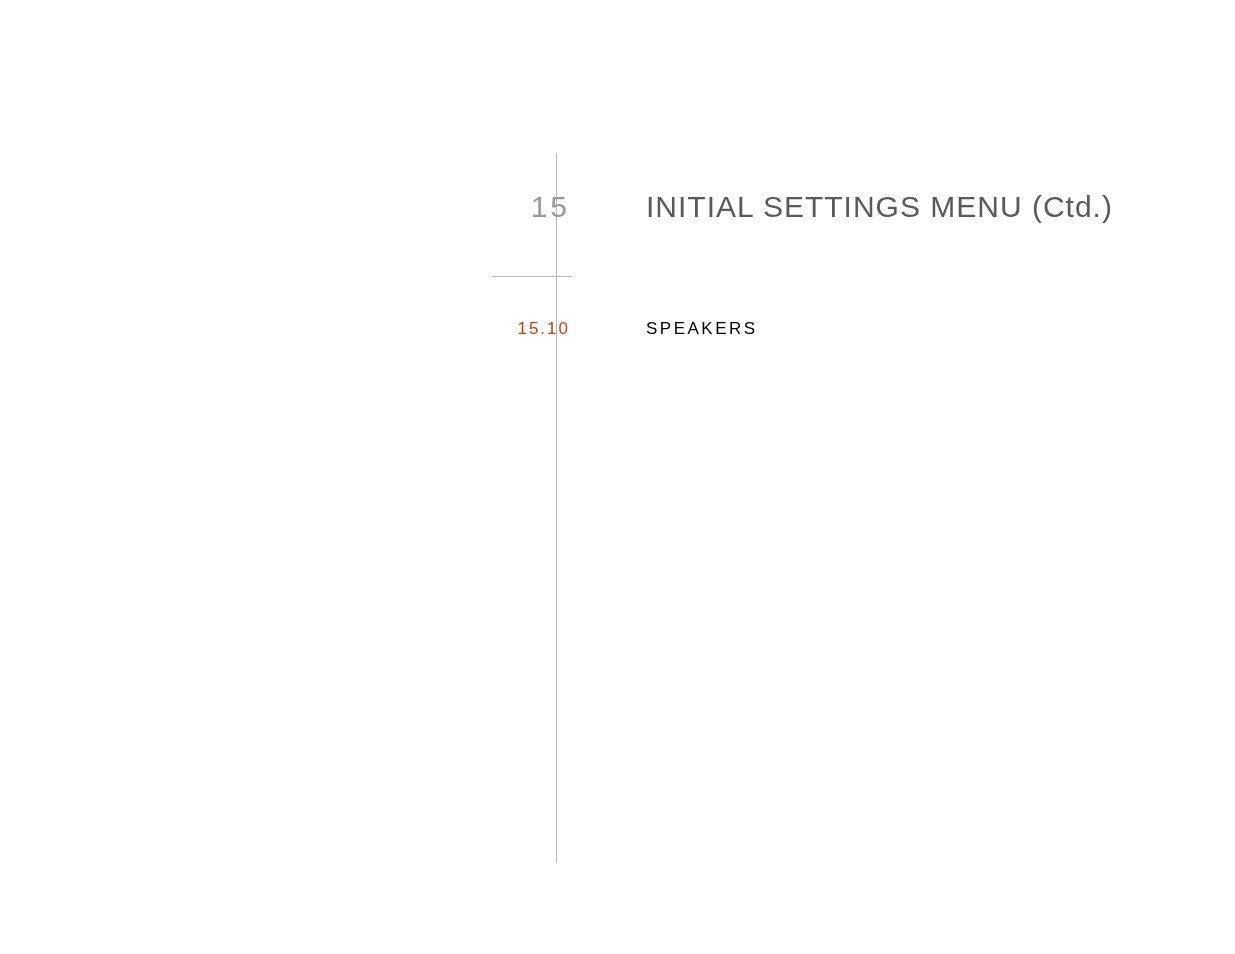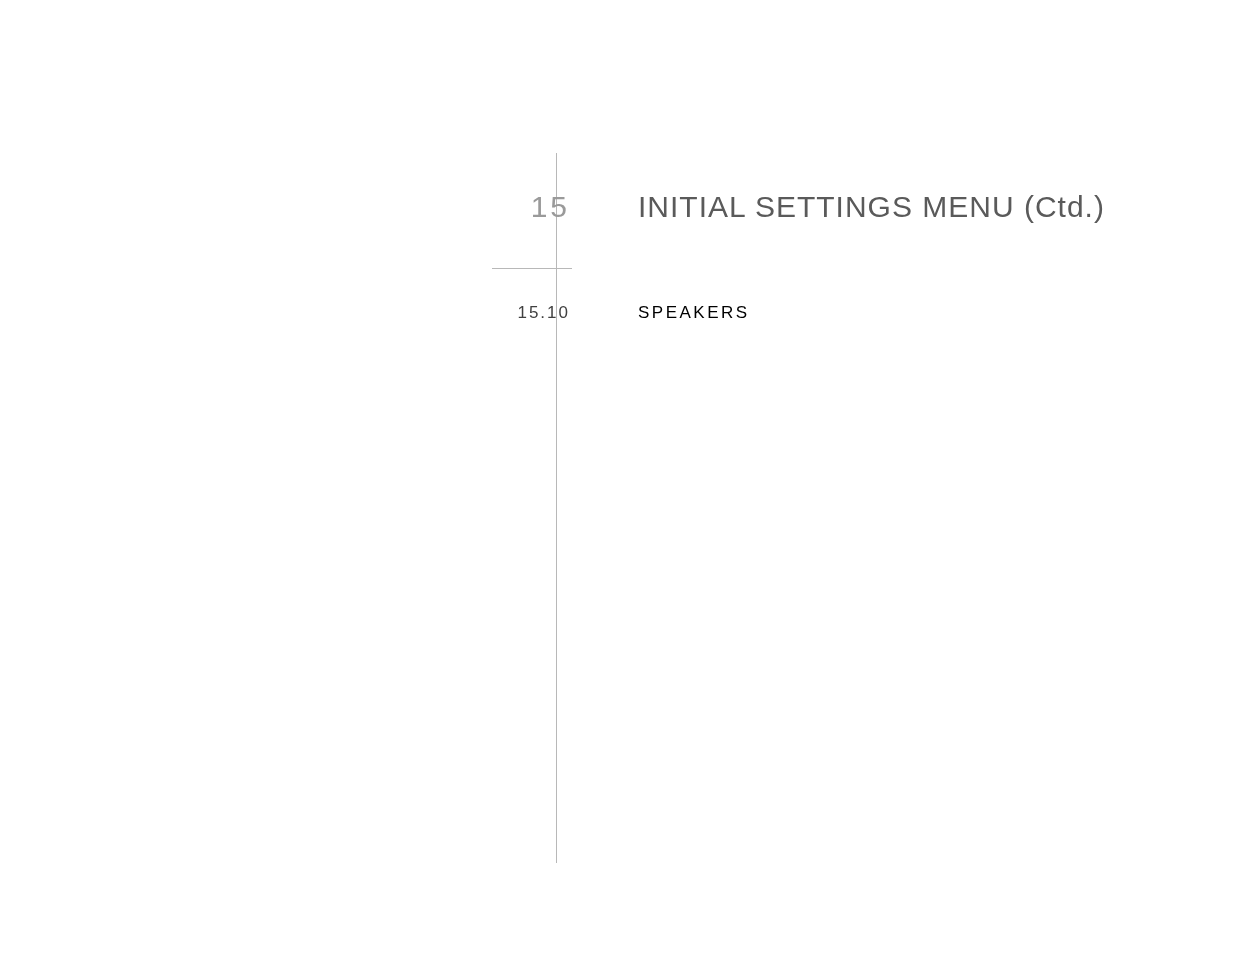--- a/index.html
+++ b/index.html
@@ -1,18 +1,19 @@
 <!DOCTYPE html>
 <html><head>
   <meta charset="utf-8">
   <style>
     * {
       margin: 16px;
       padding: 0;
       box-sizing: border-box;
+      gap: 8px;
     }
     body {
       width: 1235px;
       height: 954px;
       background: #ffffff;
       font-family: "Helvetica Neue", Arial, sans-serif;
       position: relative;
     }
     .page-container {
       position: absolute;
@@ -53,21 +54,21 @@
       display: flex;
       align-items: baseline;
       margin-top: 18px;
     }
     .subsection-number {
       width: 80px;
       text-align: right;
       padding-right: 18px;
       font-size: 17px;
       font-weight: 400;
-      color: #404040;
+      color: #c2410c;
       letter-spacing: 2px;
     }
     .subsection-title {
       padding-left: 18px;
       font-size: 17px;
       font-weight: 400;
       color: #000000;
       letter-spacing: 2.5px;
     }
     .vertical-rule {

